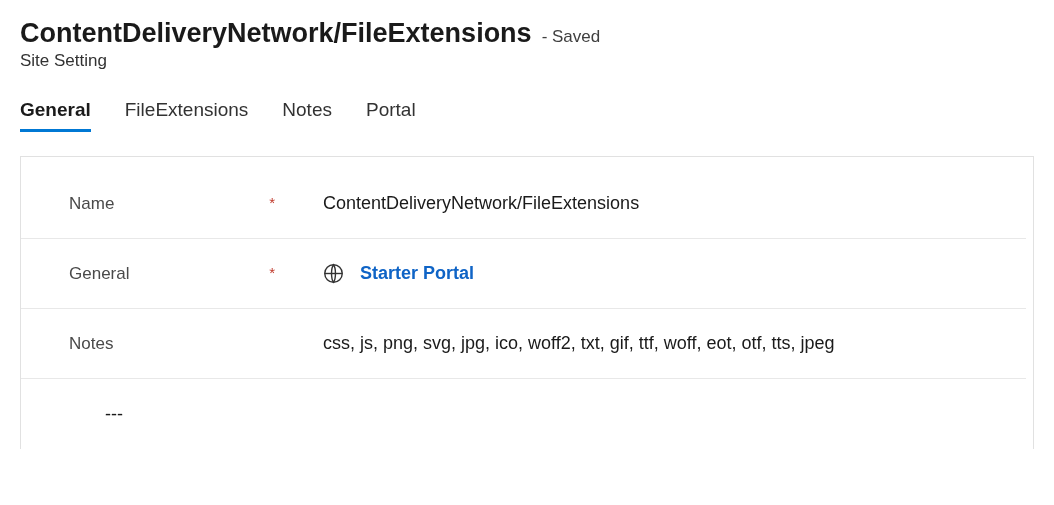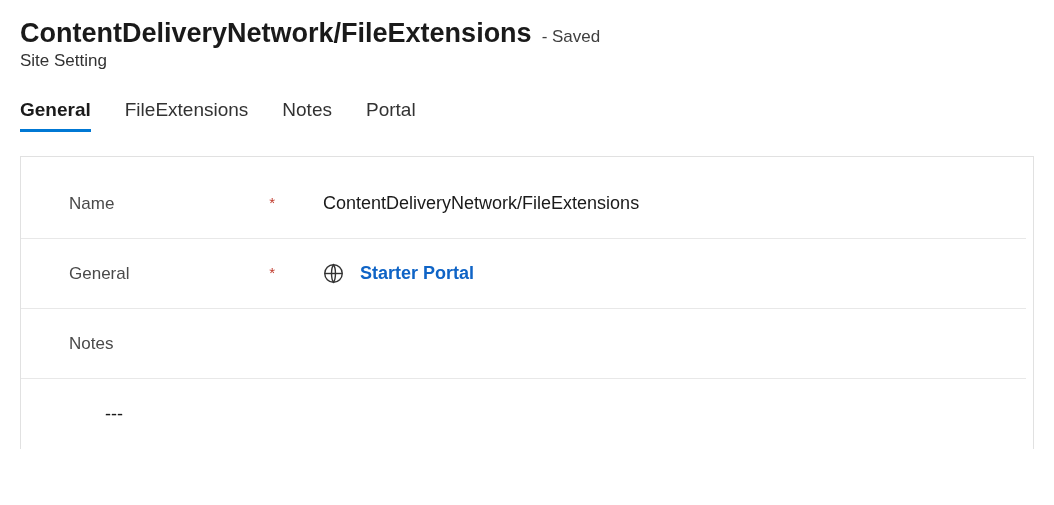--- a/index.html
+++ b/index.html
@@ -131,19 +131,20 @@
         <path d="M12 2 C15 6 15 18 12 22 C9 18 9 6 12 2 Z"></path>
       </svg>
       <span class="link-text">Starter Portal</span>
     </div>
   </div>
 
   <div class="field-row">
     <div class="field-label">
       <span>Notes</span>
     </div>
+    <div class="field-value">css, js, png, svg, jpg, ico, woff2, txt, gif, ttf, woff, eot, otf, tts, jpeg</div>
   </div>
 
   <div class="field-row no-border">
     <div class="field-value">---</div>
   </div>
 
 </div>
 
 </body></html>

